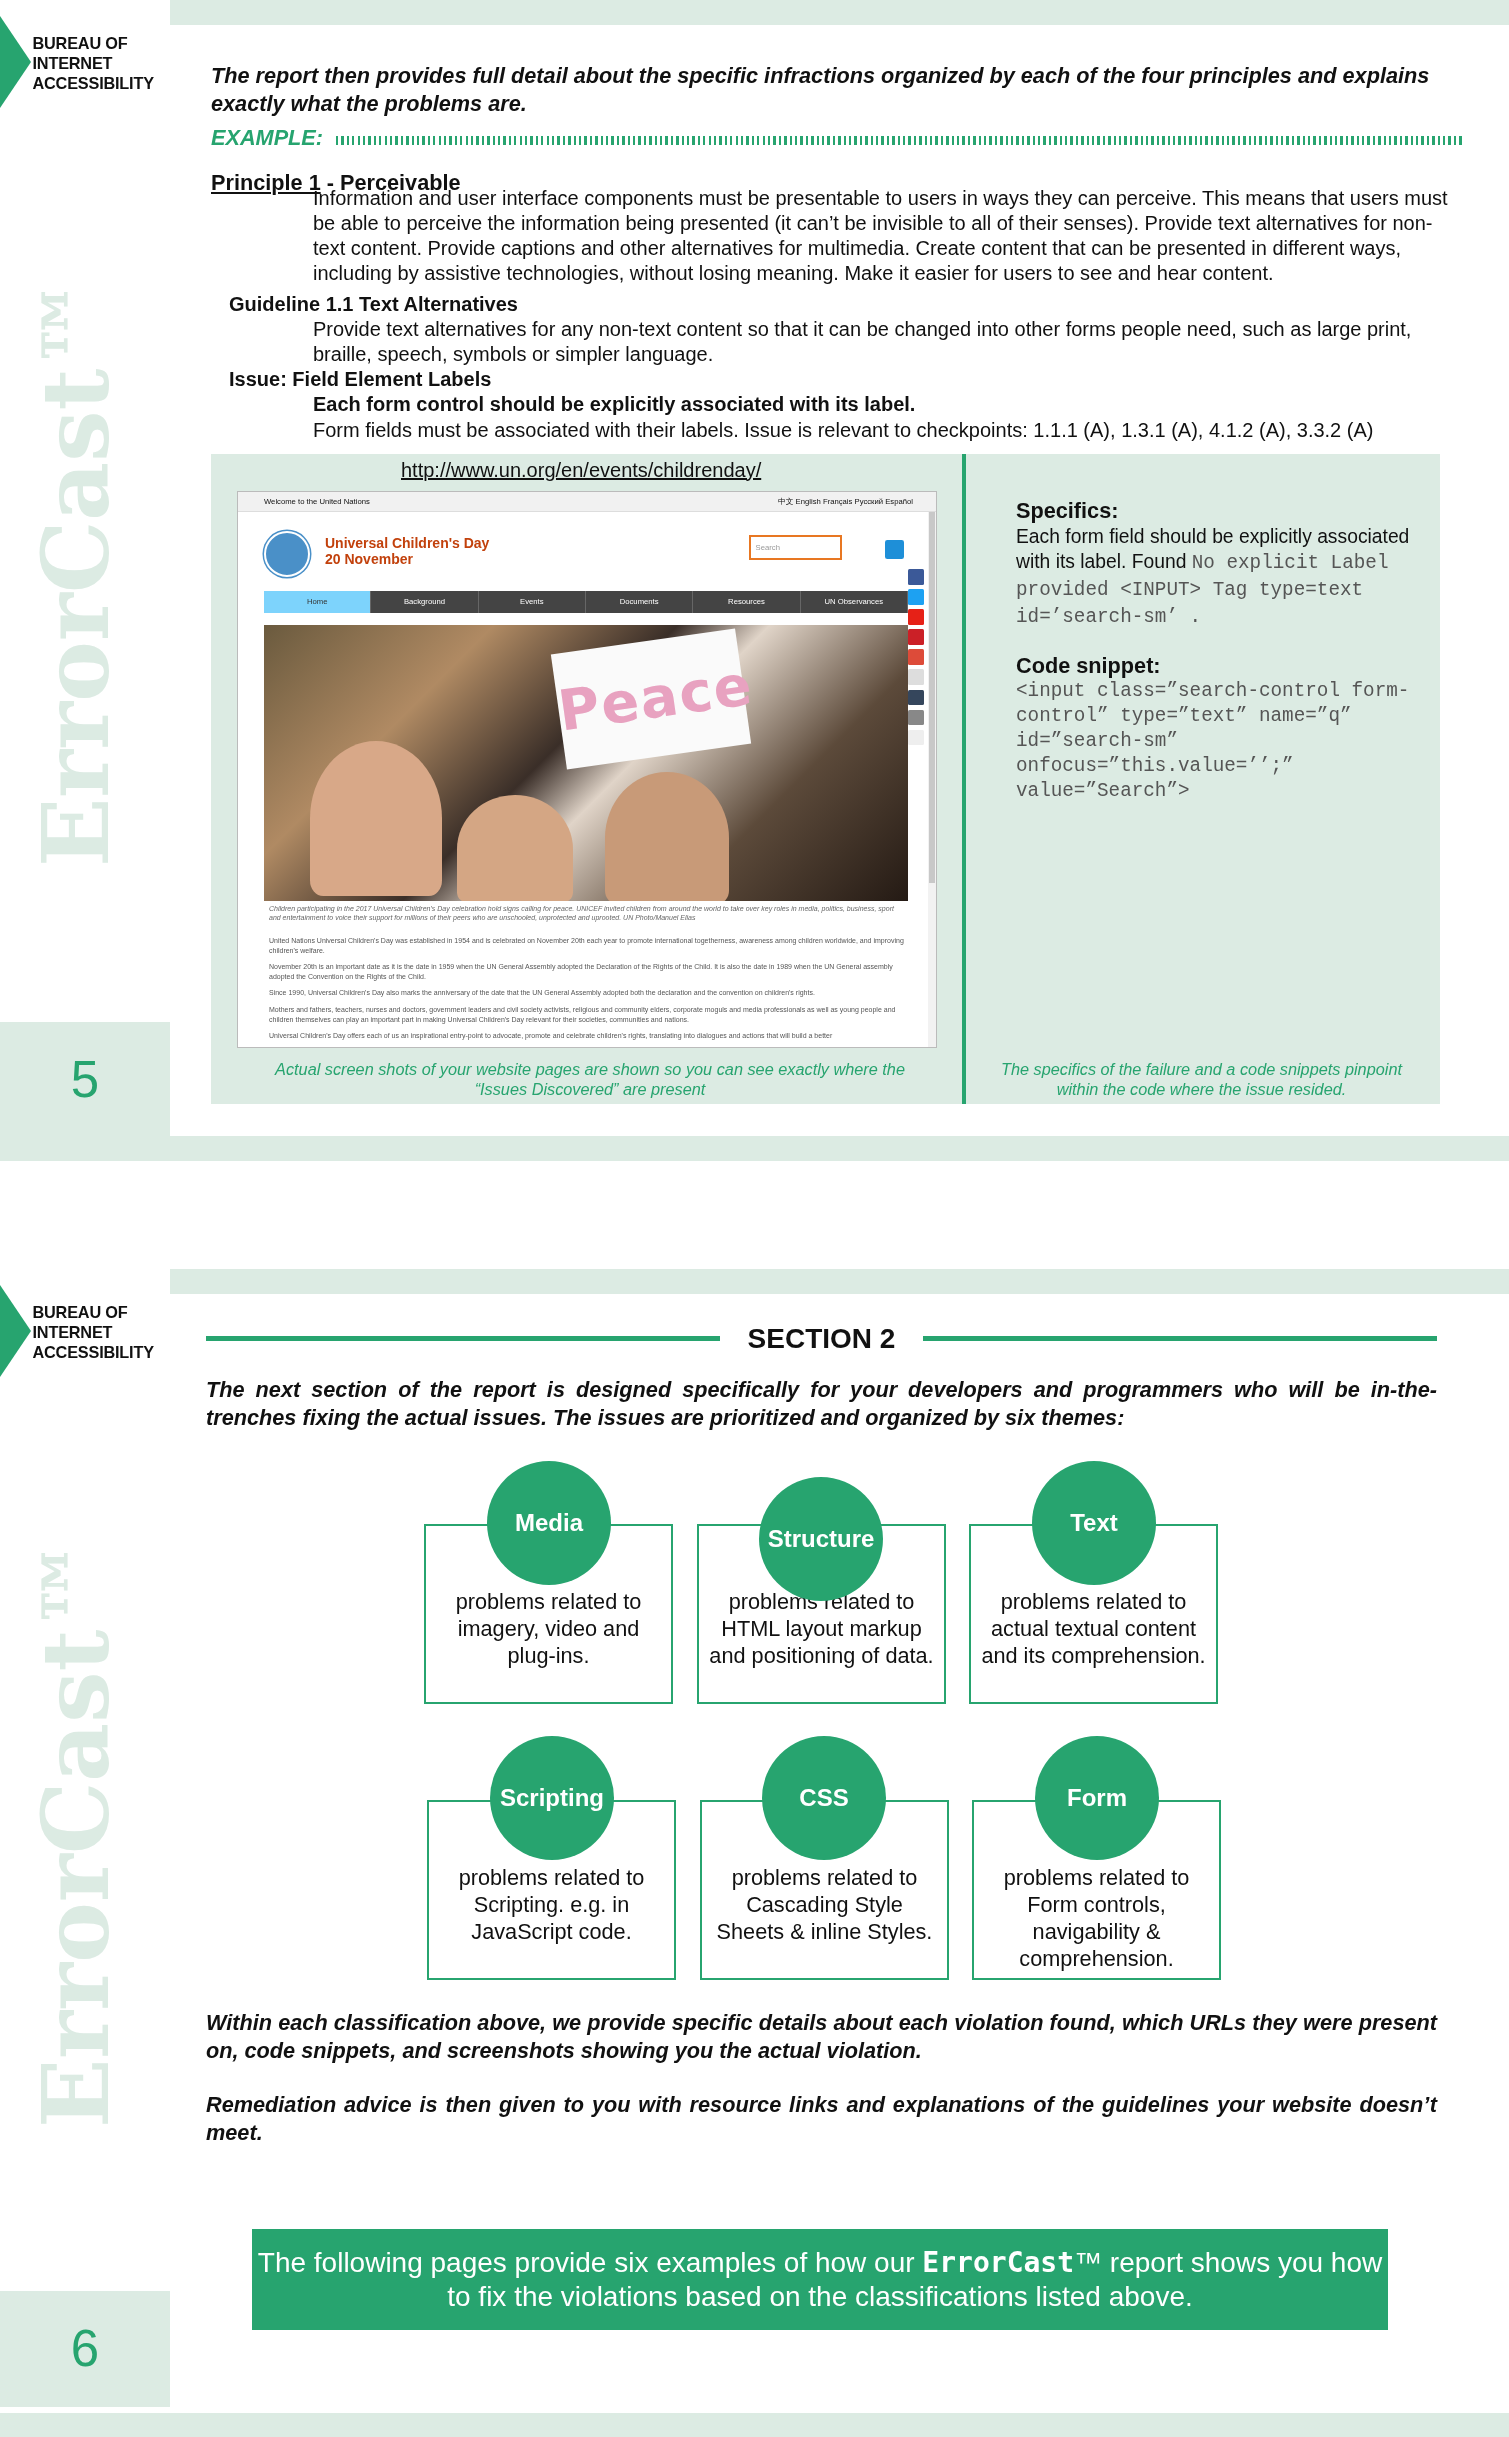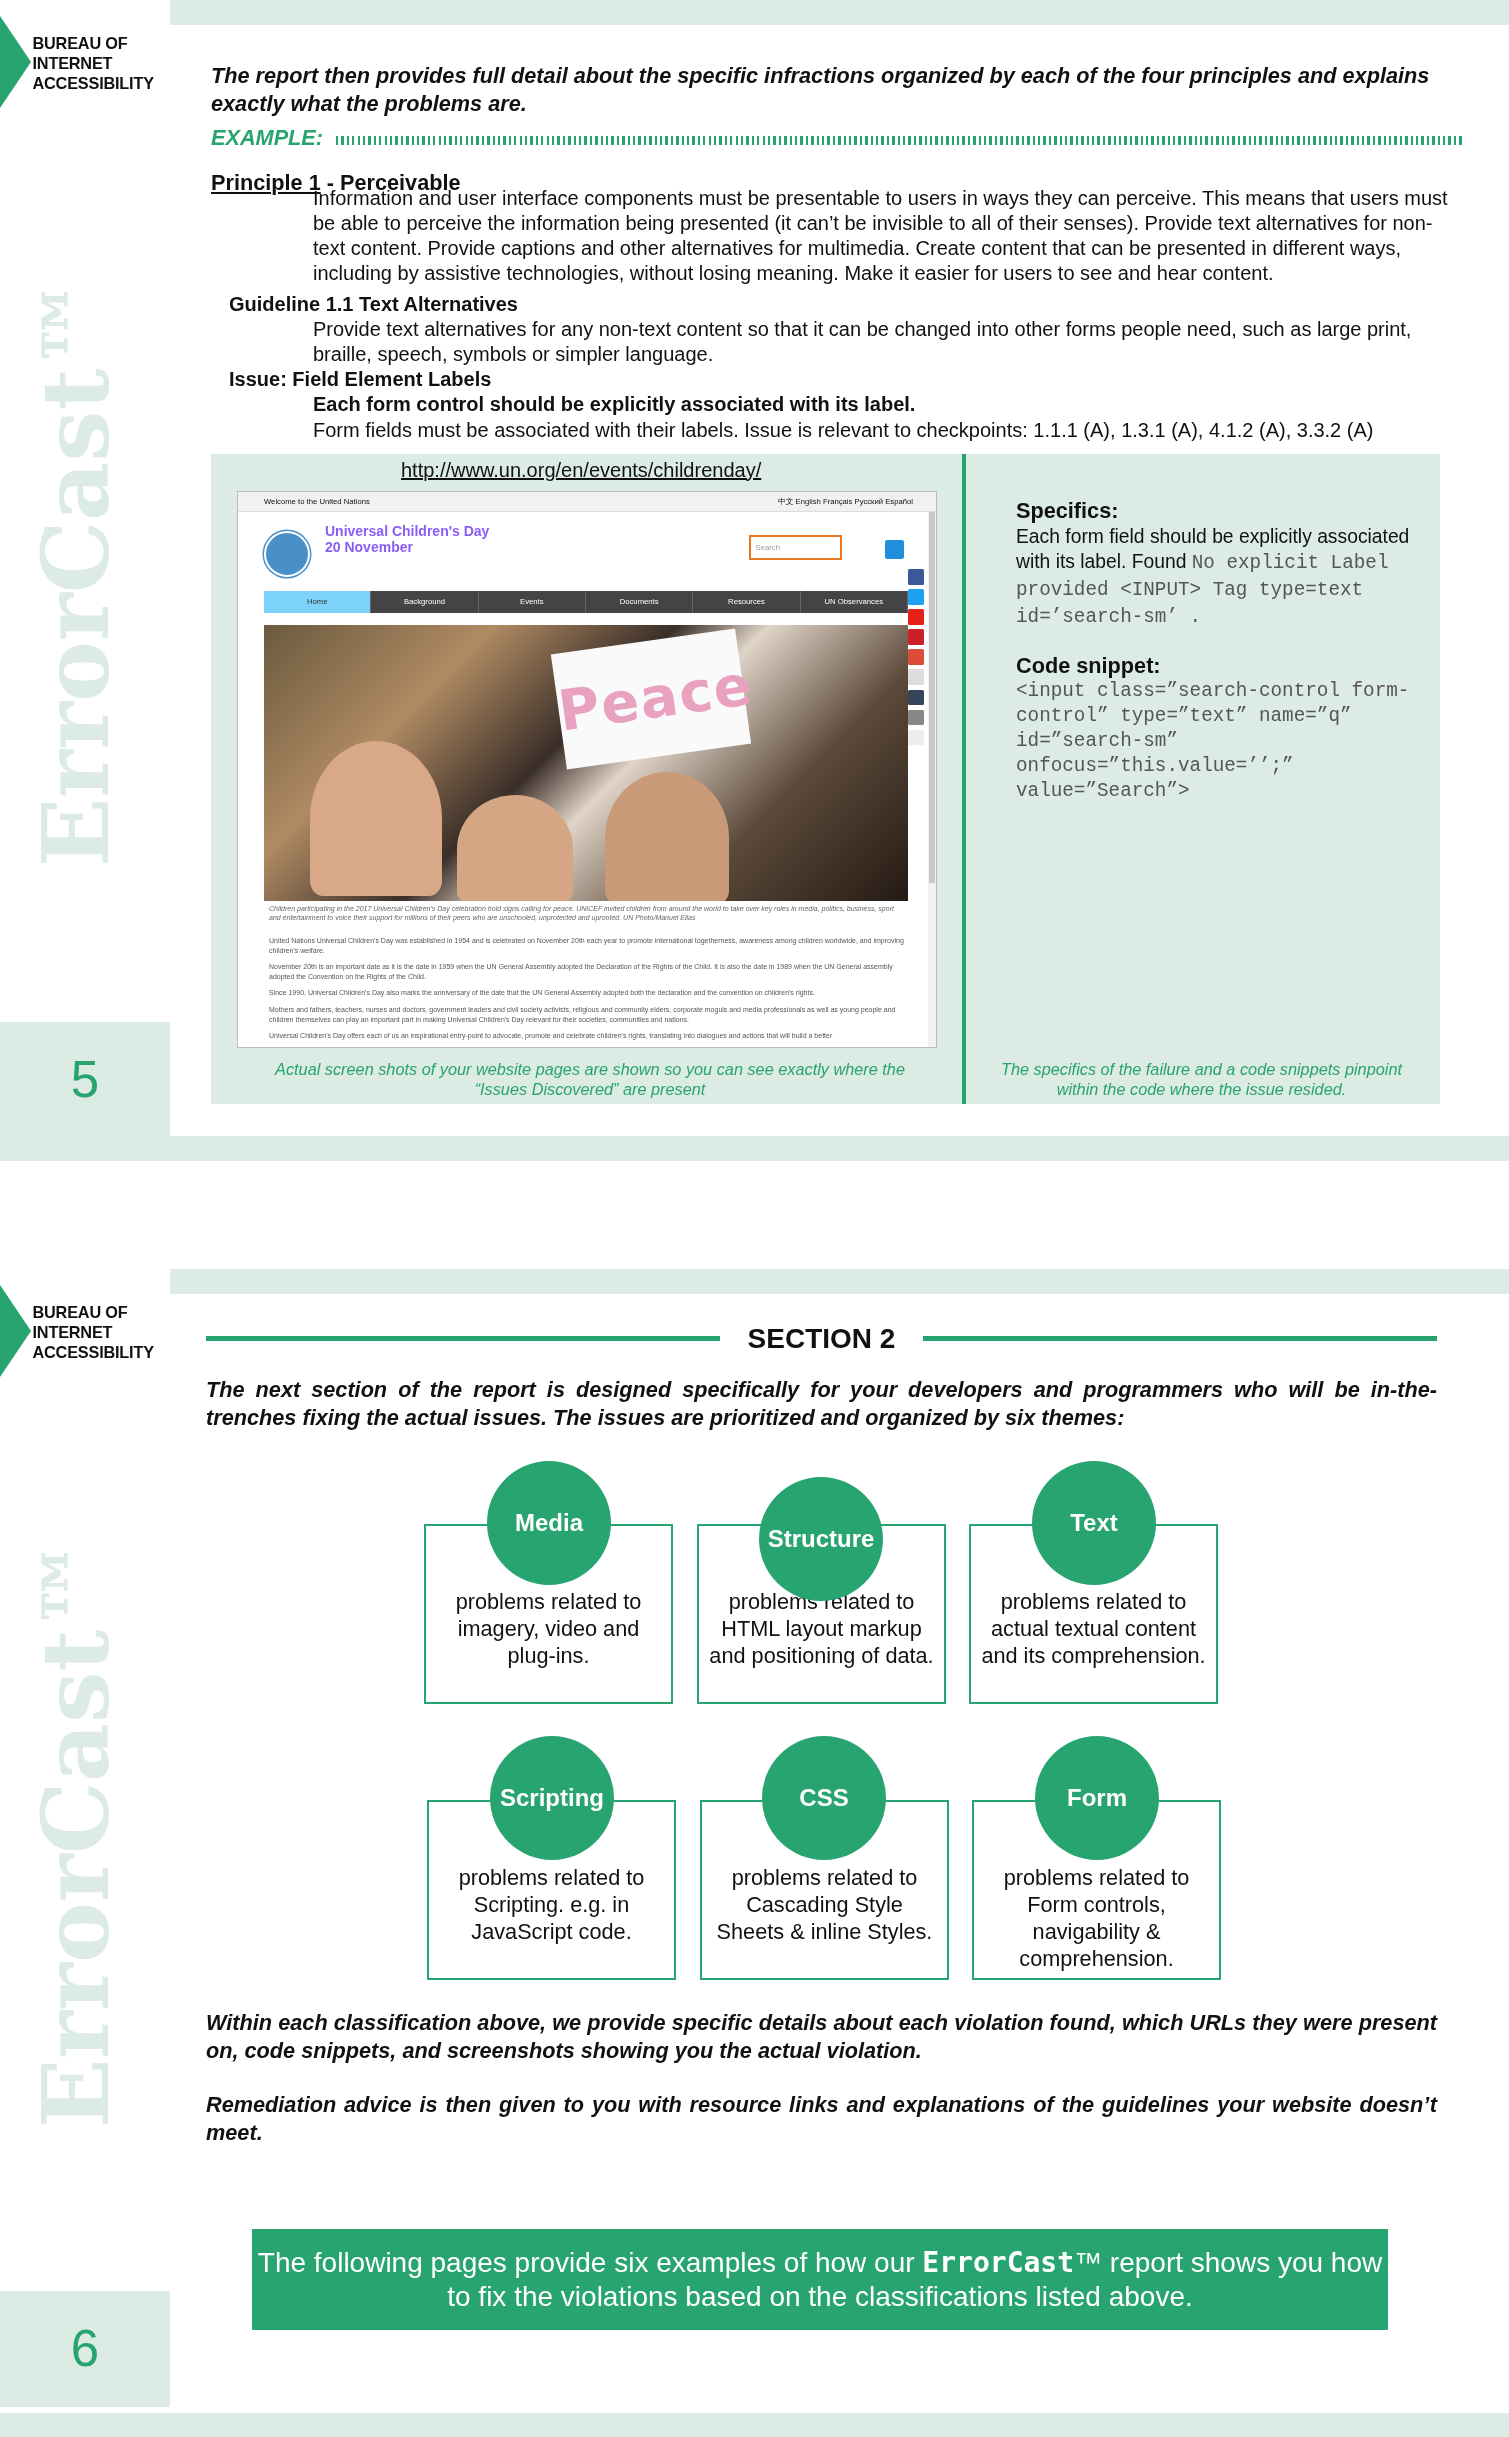--- a/index.html
+++ b/index.html
@@ -30,21 +30,21 @@
 .issbold{position:absolute;left:313px;top:393px;font-size:20px;font-weight:bold;}
 .issbody{position:absolute;left:313px;top:418px;width:1138px;}
 .exbox{position:absolute;left:211px;top:454px;width:1229px;height:650px;background:#dcebe3;}
 .exdiv{position:absolute;left:751px;top:0;width:3.9px;height:650px;background:#27a46f;}
 .url{position:absolute;left:190px;top:4.6px;font-size:20px;text-decoration:underline;color:#111;}
 .shot{position:absolute;left:26px;top:37px;width:700px;height:557px;background:#fff;border:0.8px solid #bbb;overflow:hidden;}
 .shot .topbar{height:20px;background:#f1f1f1;border-bottom:0.8px solid #ddd;font-size:7.7px;line-height:20px;padding-left:26px;position:relative;}
 .shot .topbar .langs{position:absolute;right:23px;top:0;font-size:7.7px;}
 .shot .titlebar{position:absolute;left:0;top:20px;width:700px;height:74px;}
 .un-emblem{position:absolute;left:26px;top:18.6px;width:46px;height:46px;border-radius:50%;background:#4a90c8;border:2.3px solid #fff;box-shadow:0 0 0 1.5px #4a90c8;}
-.un-title{position:absolute;left:87px;top:12px;font-size:14px;font-weight:bold;color:#8b5cf6;line-height:15.5px;}
+.un-title{position:absolute;left:87px;top:24px;font-size:14px;font-weight:bold;color:#c2410c;line-height:15.5px;}
 .searchbox{position:absolute;left:511px;top:23px;width:93px;height:25px;border:2.3px solid #e87722;font-size:7.7px;color:#999;padding:6.2px 4.6px;}
 .searchbtn{position:absolute;left:647px;top:28px;width:18.6px;height:18.6px;background:#1e8fd8;border-radius:2.3px;}
 .navbar{position:absolute;left:26px;top:99px;width:644px;height:21.7px;background:#444;display:flex;}
 .navbar div{flex:1;color:#fff;font-size:7.7px;text-align:center;line-height:21.7px;border-right:0.8px solid #666;}
 .navbar div.act{background:#7dd3fc;color:#333;}
 .photo{position:absolute;left:26px;top:133px;width:644px;height:276px;background:linear-gradient(135deg,#6a5a3e 0%,#b08a63 25%,#3a2e28 45%,#e0d4c8 55%,#5c4a3a 75%,#241a14 100%);overflow:hidden;}
 .photo .sign{position:absolute;left:294px;top:15.5px;width:186px;height:116px;background:#fafafa;transform:rotate(-8deg);font-size:56px;color:#e8a2c0;text-align:center;line-height:116px;font-family:"DejaVu Sans",sans-serif;font-weight:bold;letter-spacing:1.5px;}
 .photo .kid1{position:absolute;left:46px;top:116px;width:132px;height:155px;border-radius:50% 50% 10% 10%;background:#d8a888;}
 .photo .kid2{position:absolute;left:341px;top:147px;width:124px;height:132px;border-radius:50% 50% 10% 10%;background:#c89a78;}
 .photo .kid3{position:absolute;left:193px;top:170px;width:116px;height:108px;border-radius:50% 50% 10% 10%;background:#d4a684;}

